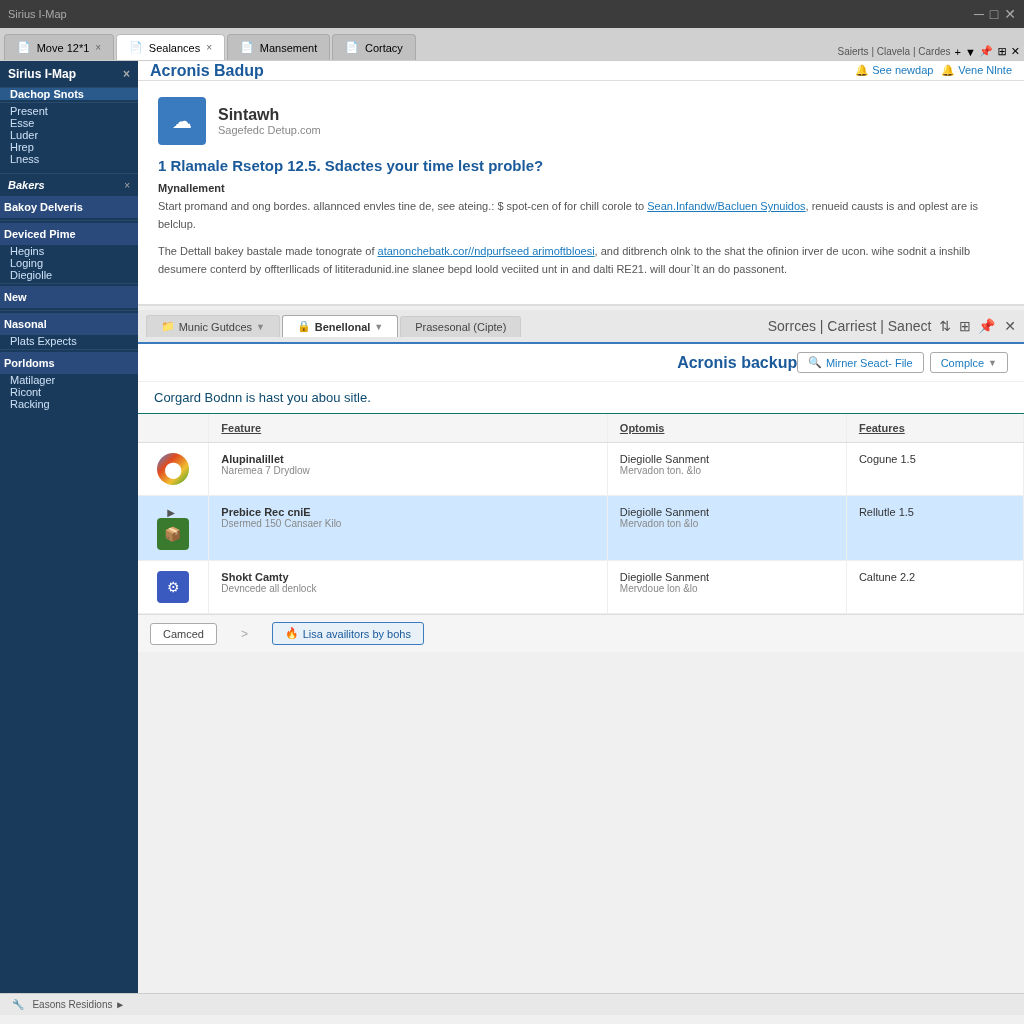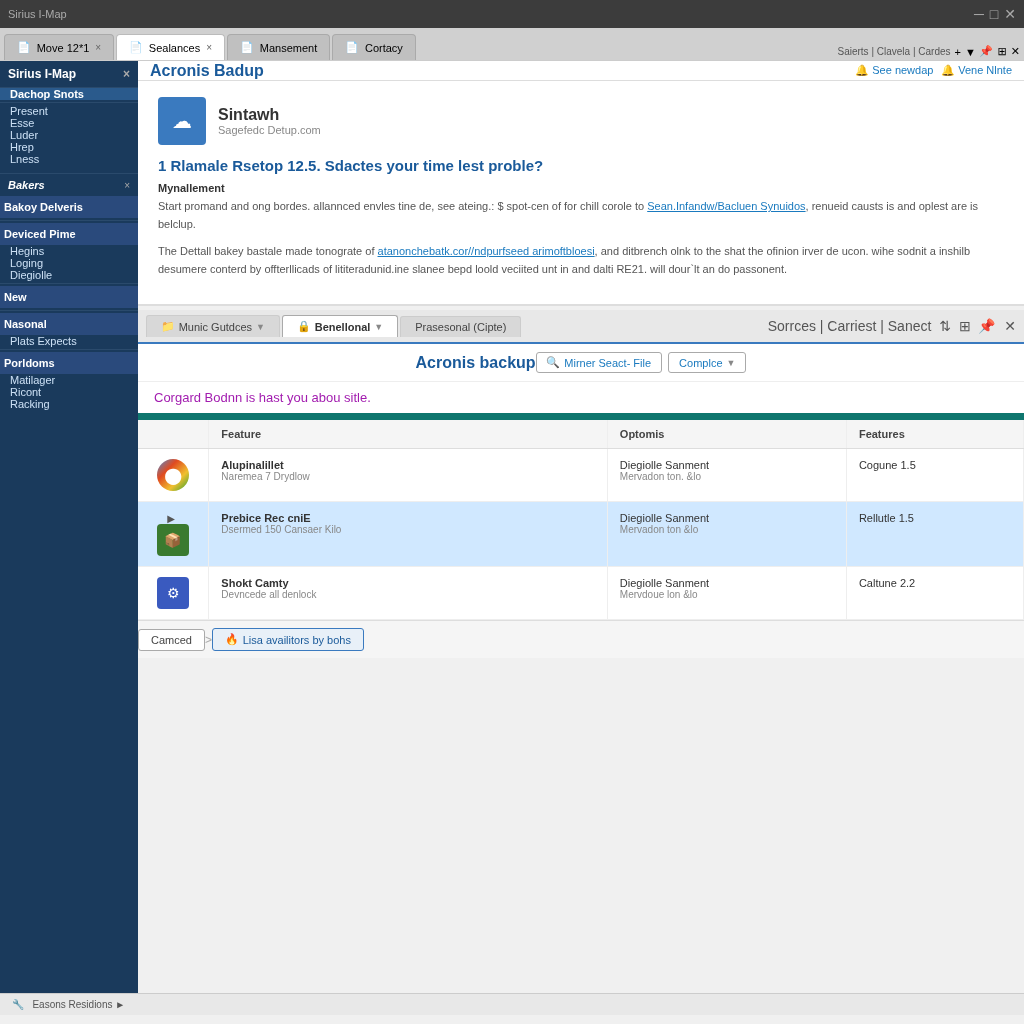--- a/index.html
+++ b/index.html
@@ -232,24 +232,24 @@
     .panel-tab-right {
       margin-left: auto;
       display: flex;
       align-items: center;
       gap: 8px;
       font-size: 14px;
       color: #555;
     }
 
     .panel-header {
-      padding: 8px 32px;
-      display: flex;
-      align-items: center;
-      justify-content: center;
+      padding: 8px 16px;
+      display: flex;
+      align-items: center;
+      justify-content: flex-end;
       border-bottom: 1px solid #eee;
     }
     .panel-title {
       font-size: 16px;
       color: #1a5a9a;
       font-weight: bold;
     }
     .panel-header-actions {
       display: flex;
       gap: 6px;
@@ -263,39 +263,40 @@
       border-radius: 3px;
       display: flex;
       align-items: center;
       gap: 4px;
       color: #1a7abf;
     }
 
     .panel-subtitle {
       padding: 8px 16px;
       font-size: 13px;
-      color: #a21caf;
-      border-bottom: 7px solid #0f766e;
+      color: #0c4a6e;
+      border-bottom: 1px solid #0f766e;
     }
 
     
     .data-table {
       width: 100%;
       border-collapse: collapse;
       margin: 0;
     }
     .data-table th {
       background: #f5f5f5;
       padding: 8px 12px;
       text-align: left;
       font-size: 11px;
       font-weight: bold;
       color: #444;
       border-bottom: 1px solid #ddd;
       border-right: 1px solid #eee;
+      text-decoration: underline;
     }
     .data-table td {
       padding: 10px 12px;
       font-size: 11px;
       color: #333;
       border-bottom: 1px solid #eee;
       border-right: 1px solid #eee;
       vertical-align: top;
     }
     .data-table tr.selected { background: #d0e8ff; }
@@ -305,24 +306,24 @@
     }
     .row-desc {
       font-size: 10px;
       color: #888;
     }
 
     
     .bottom-bar {
       background: #f5f5f5;
       border-top: 1px solid #ddd;
-      padding: 6px 0;
-      display: flex;
-      align-items: center;
-      gap: 0;
+      padding: 6px 12px;
+      display: flex;
+      align-items: center;
+      gap: 24px;
       height: 38px;
     }
     .bottom-btn {
       padding: 4px 12px;
       font-size: 11px;
       cursor: pointer;
       border-radius: 3px;
       border: 1px solid #aaa;
       background: white;
       color: #444;

